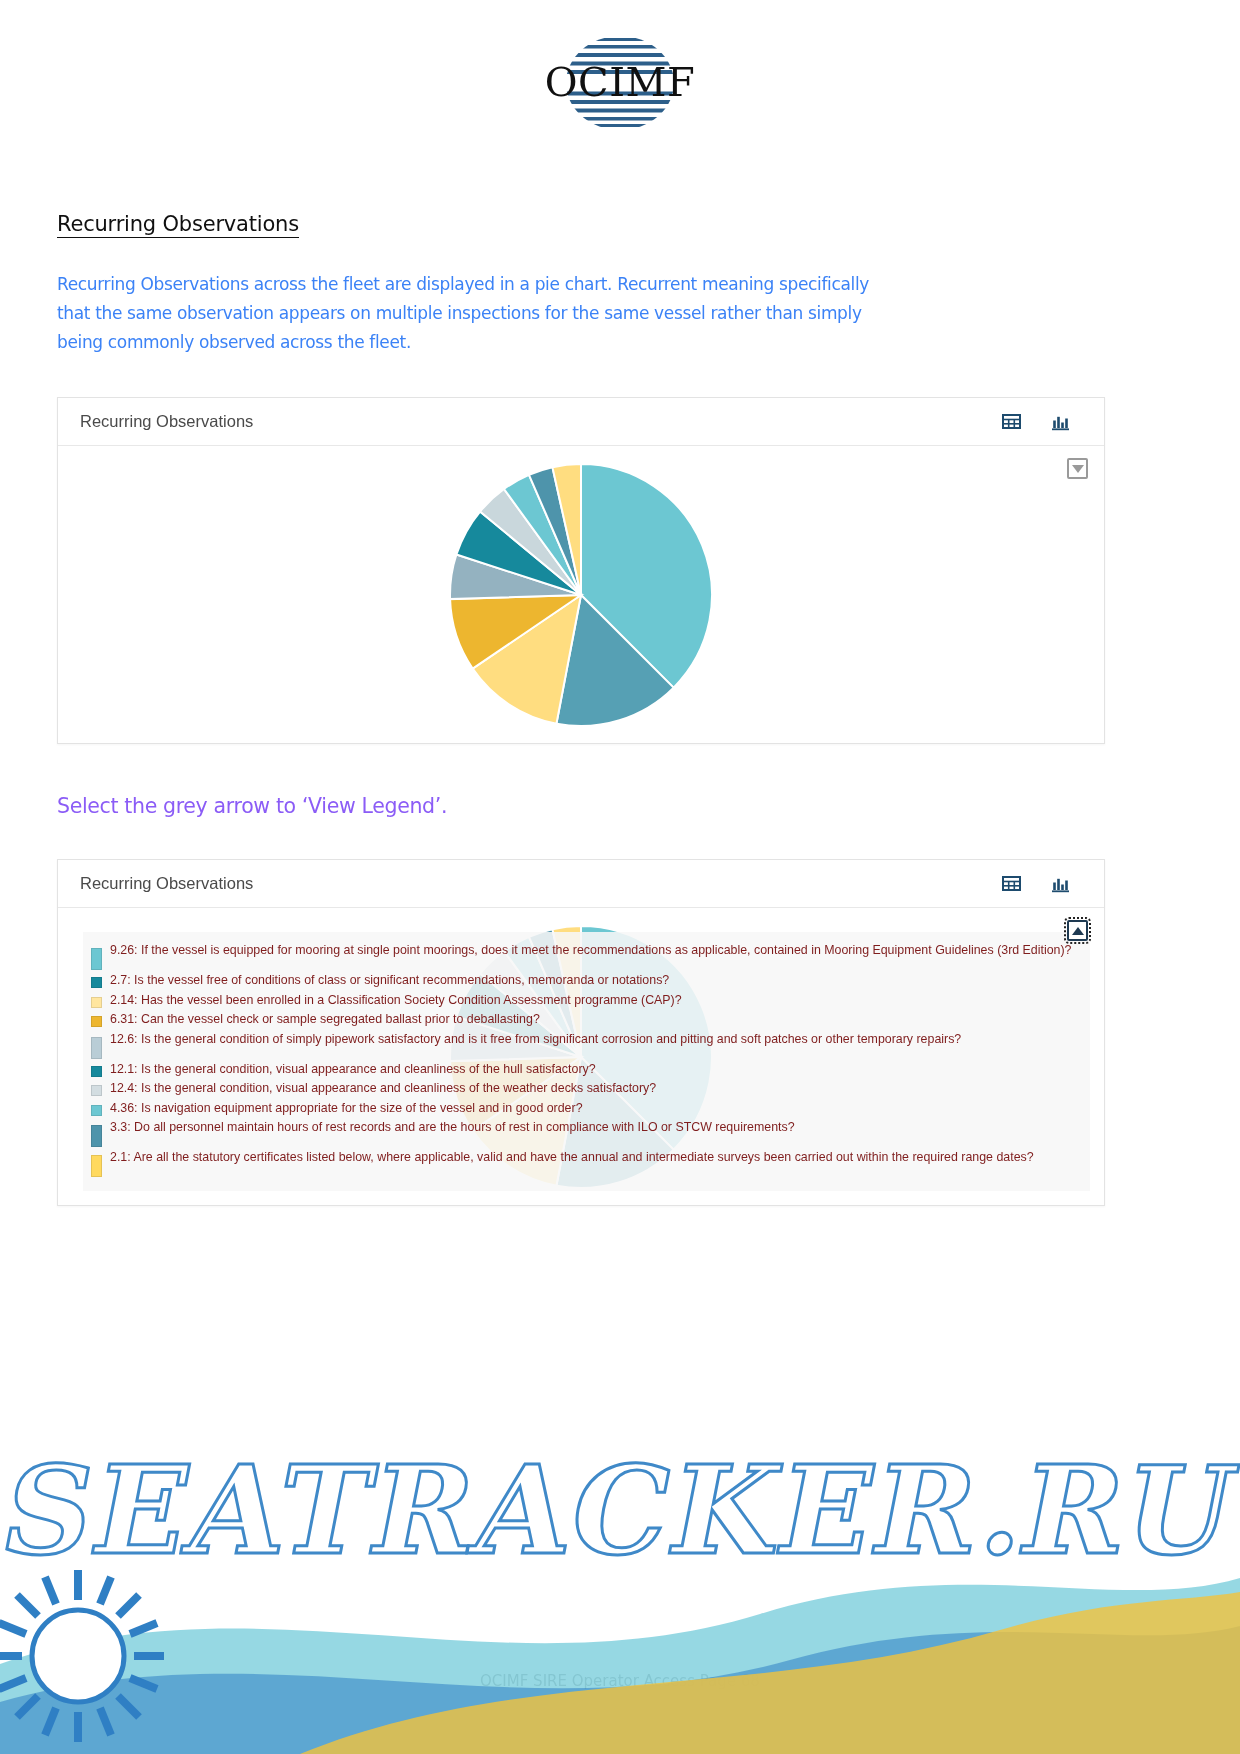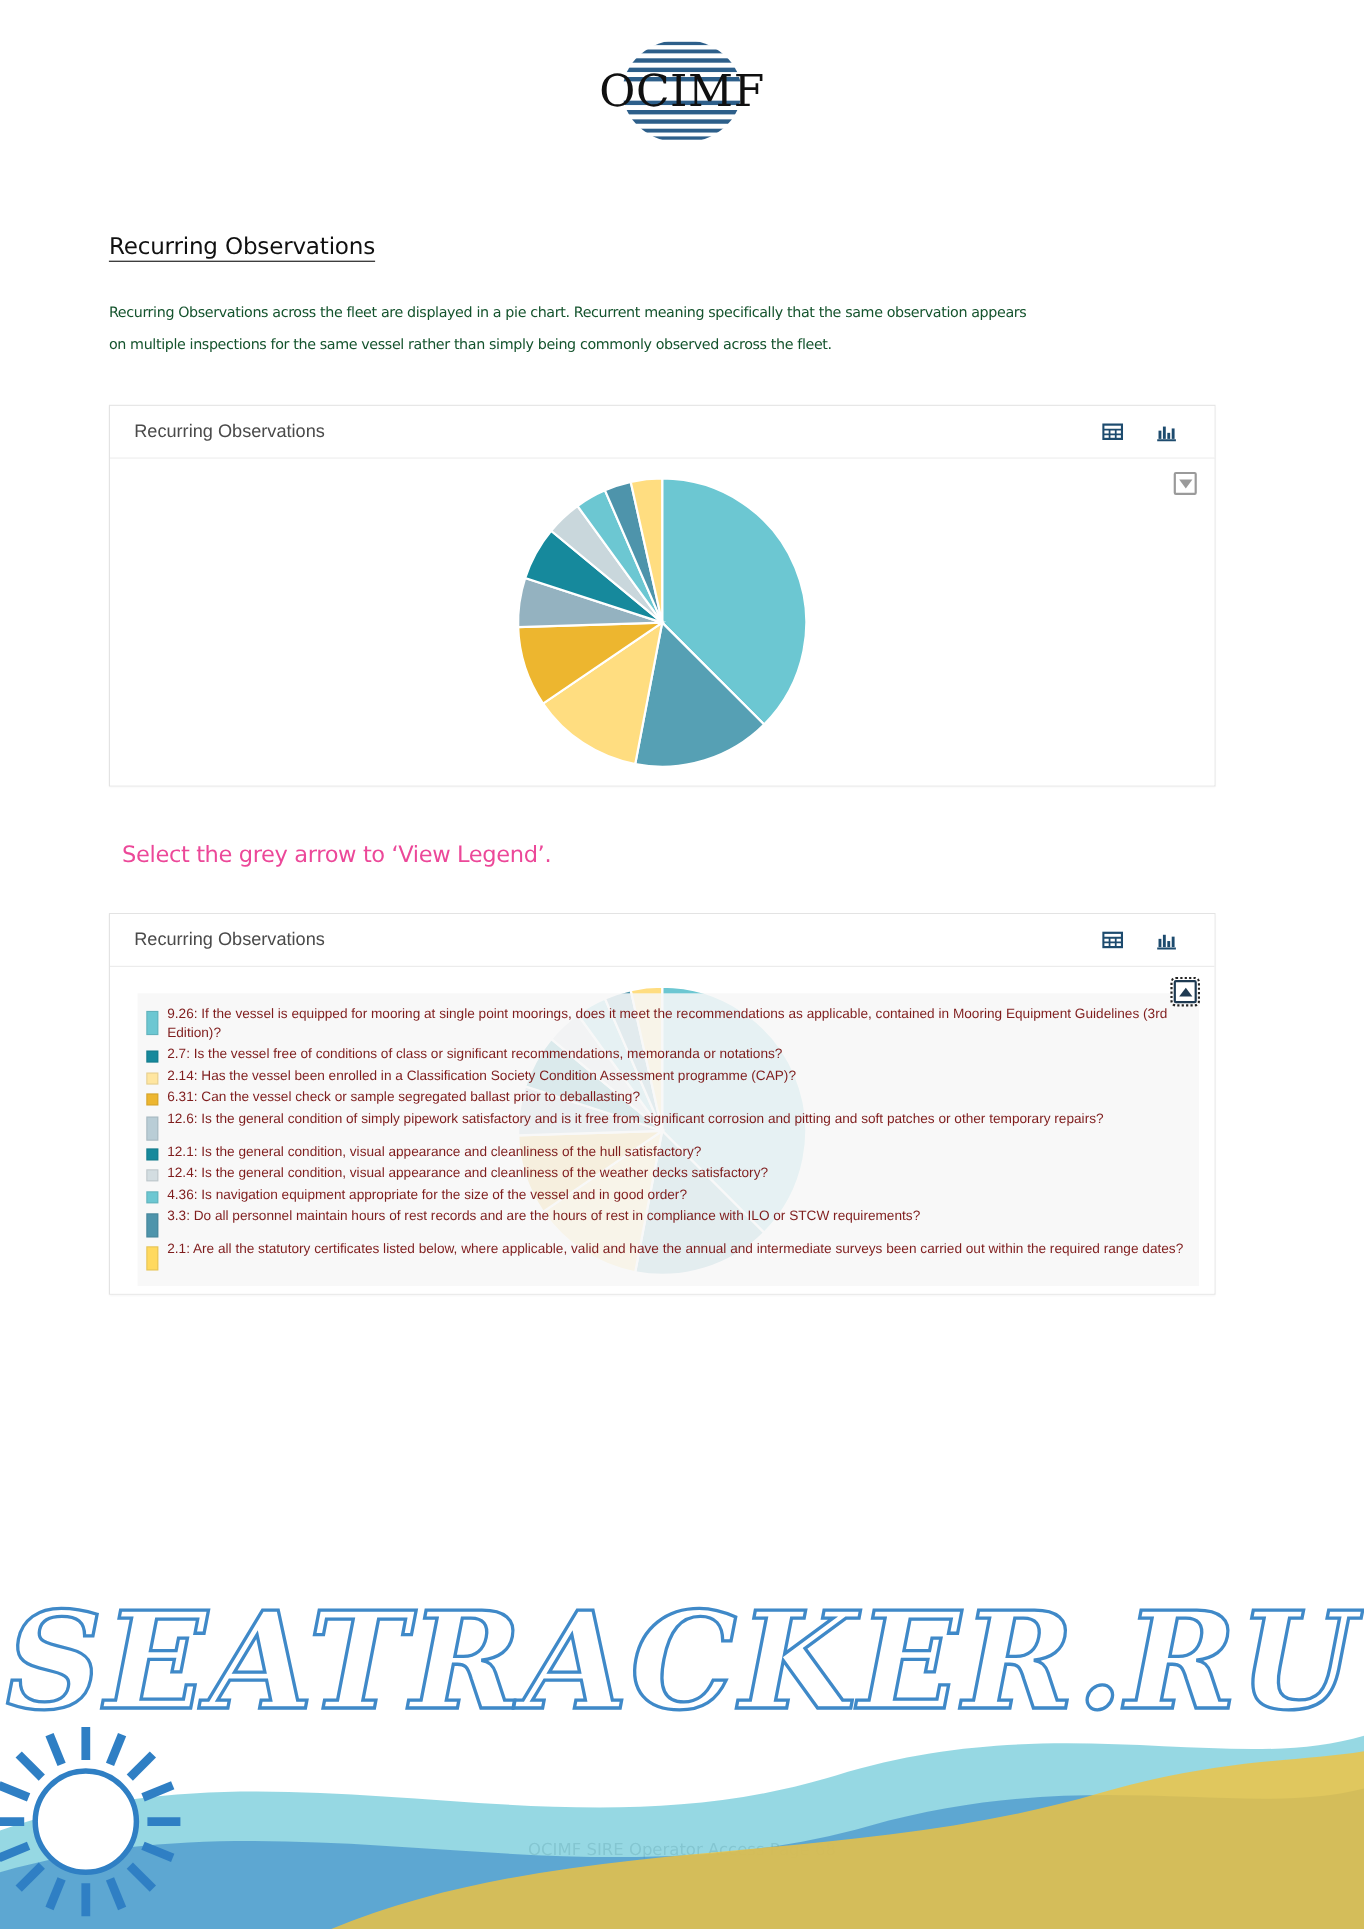--- a/index.html
+++ b/index.html
@@ -22,48 +22,48 @@
   }
   .logo {
     position: relative;
     width: 152px;
     height: 98px;
   }
   .logo svg { display: block; }
 
   
   .doc {
-    padding: 0 135px 0 99px;
+    padding: 0 135px 0 57px;
   }
   h2.section-title {
     font-family: "DejaVu Sans", sans-serif;
     font-size: 21px;
     font-weight: 400;
     color: #101010;
     margin: 80px 0 0 0;
     display: inline-block;
     border-bottom: 1.5px solid #101010;
     padding-bottom: 1px;
     letter-spacing: -0.2px;
   }
   p.body-text {
     font-family: "DejaVu Sans", sans-serif;
-    font-size: 13px;
+    font-size: 17px;
     line-height: 29px;
-    color: #14532d;
+    color: #3b82f6;
     margin: 32px 0 0 0;
     max-width: 845px;
     letter-spacing: -0.35px;
   }
   p.caption-text {
     font-family: "DejaVu Sans", sans-serif;
     font-size: 20.5px;
     line-height: 29px;
-    color: #ec4899;
-    margin: 12px;
+    color: #8b5cf6;
+    margin: 0;
     letter-spacing: -0.35px;
   }
 
   
   .panel {
     border: 1px solid #e3e3e3;
     background: #ffffff;
     box-shadow: 0 1px 2px rgba(0,0,0,0.04);
   }
   .panel-header {

